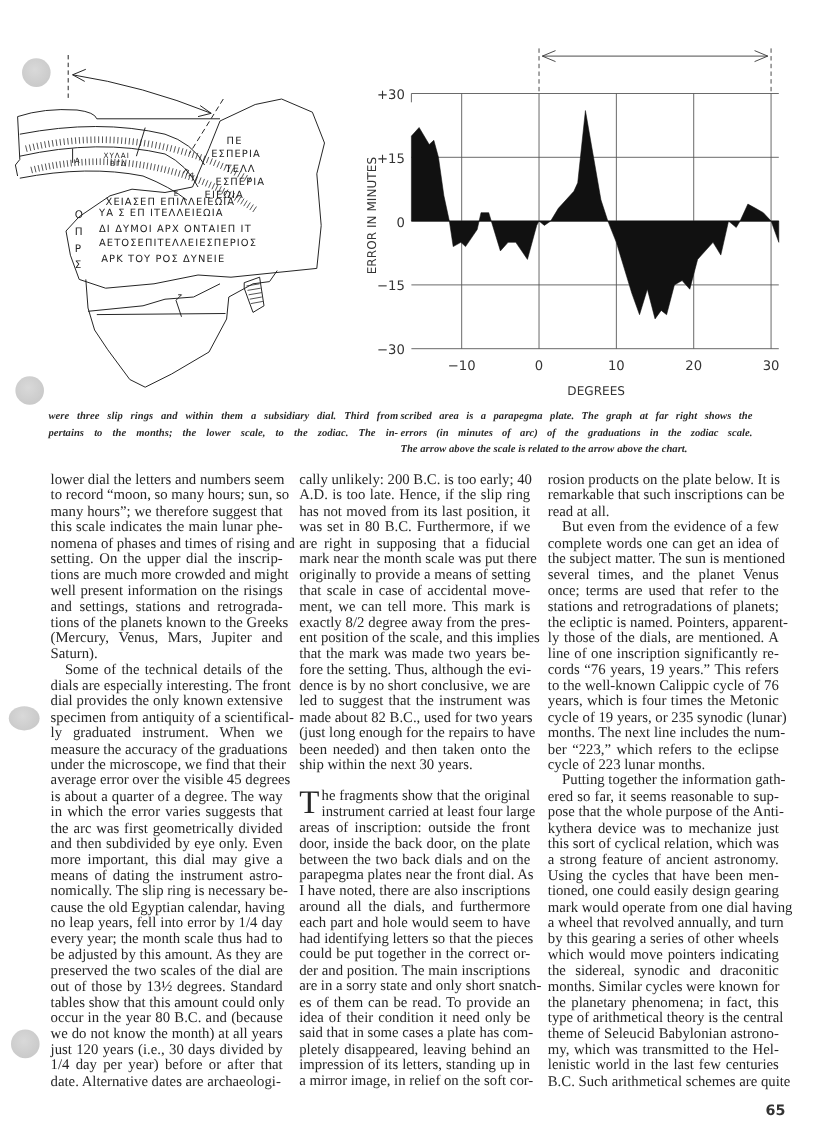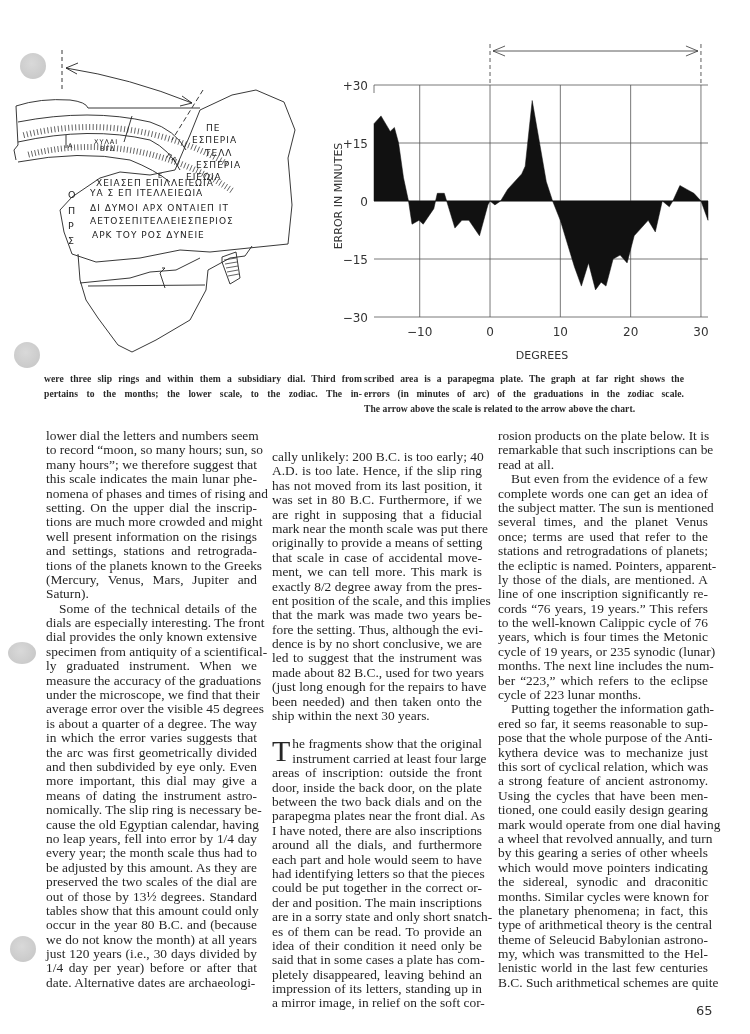--- a/index.html
+++ b/index.html
@@ -12,35 +12,35 @@
     position:absolute; width:26px; height:26px; border-radius:50%;
     background:radial-gradient(circle at 45% 40%, #d9d9d9, #c4c4c4);
   }
   #figure-left { position:absolute; left:0; top:0; width:320px; height:360px; }
   #figure-right { position:absolute; left:320px; top:0; width:430px; height:370px; }
   .caption {
     position:absolute; top:371px; font-size:9.6px; line-height:15px;
     font-weight:bold; color:#2a2a2a; letter-spacing:0.05px;
     font-family:"Liberation Serif",serif;
   }
-  .caption p { margin:0; text-align:justify; text-align-last:justify; }
+  .caption p { margin:0; text-align:justify; text-align-last:justify;font-style:italic; }
   .caption p.last { text-align-last:left; }
   .col {
     position:absolute; top:429px; font-size:13.4px; line-height:14.4px;
     color:#262626; font-family:"Liberation Serif",serif;
   }
   .col .ln { display:block; white-space:nowrap; text-align:justify; text-align-last:justify; height:14.4px; }
   .col .ln.end { text-align-last:left; }
   .col .ln.indent { padding-left:13px; }
   .col .gap { height:14px; }
   .dropcap { font-size:30px; line-height:24px; float:left; margin:2px 2px 0 0; font-family:"Liberation Serif",serif; }
   .col .ln.dc { padding-left:15px; }
   #page-number {
     position:absolute; left:696px; top:1003px; font-size:13px;
-    font-family:"DejaVu Sans","Liberation Sans",sans-serif; color:#333;
+    font-family:"DejaVu Sans","Liberation Sans",sans-serif; color:#333;font-weight:bold;
   }
 </style>
 </head>
 <body>
 
 <div class="hole" style="left:20px;top:53px;"></div>
 <div class="hole" style="left:14px;top:342px;"></div>
 <div class="hole" style="left:8px;top:642px;width:28px;height:22px;"></div>
 <div class="hole" style="left:10px;top:936px;"></div>
 
@@ -313,21 +313,21 @@
     <span class="ln">be adjusted by this amount. As they are</span>
     <span class="ln">preserved the two scales of the dial are</span>
     <span class="ln">out of those by 13½ degrees. Standard</span>
     <span class="ln">tables show that this amount could only</span>
     <span class="ln">occur in the year 80 B.C. and (because</span>
     <span class="ln">we do not know the month) at all years</span>
     <span class="ln">just 120 years (i.e., 30 days divided by</span>
     <span class="ln">1/4 day per year) before or after that</span>
     <span class="ln end">date. Alternative dates are archaeologi-</span>
   </div>
-<div class="col" id="col2" style="left:272px;width:210px;margin-top:21px;">
+<div class="col" id="col2" style="left:272px;width:210px;">
     <span class="ln">cally unlikely: 200 B.C. is too early; 40</span>
     <span class="ln">A.D. is too late. Hence, if the slip ring</span>
     <span class="ln">has not moved from its last position, it</span>
     <span class="ln">was set in 80 B.C. Furthermore, if we</span>
     <span class="ln">are right in supposing that a fiducial</span>
     <span class="ln">mark near the month scale was put there</span>
     <span class="ln">originally to provide a means of setting</span>
     <span class="ln">that scale in case of accidental move-</span>
     <span class="ln">ment, we can tell more. This mark is</span>
     <span class="ln">exactly 8/2 degree away from the pres-</span>

